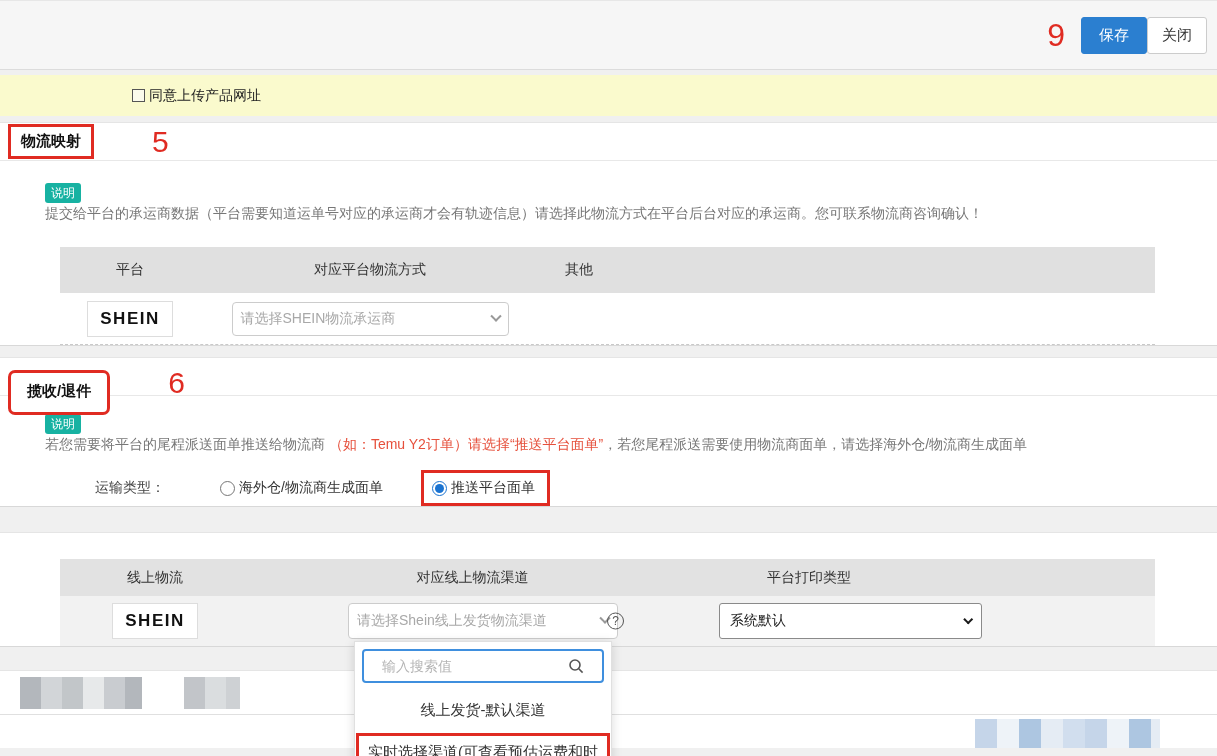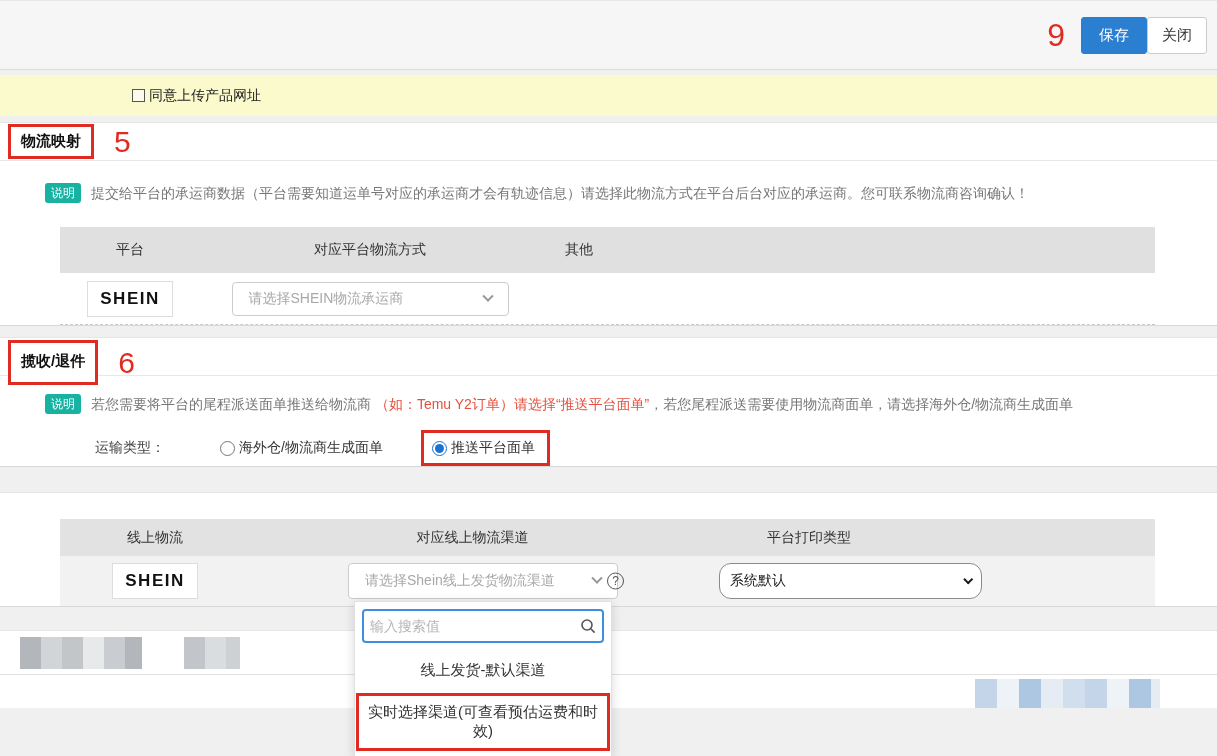--- a/index.html
+++ b/index.html
@@ -19,41 +19,41 @@
     font-size:15px; padding:8px 14px; cursor:pointer; font-family:inherit; }
   
   .notice { margin-top:5px; height:41px; background:#fafacd; display:flex; align-items:center;
     padding-left:12px; color:#999; font-size:14px; }
   .notice .hl { color:#ee1111; font-weight:bold; }
   .agree { display:flex; align-items:center; margin-left:120px; color:#222; cursor:pointer; }
   .cb { width:13px; height:13px; border:1px solid #555; background:#fbfbec; display:inline-block; margin-right:4px; }
   
   .card { background:#fff; border-top:1px solid #e5e5e5; border-bottom:1px solid #d8d8d8; position:relative; }
   .sec-header { height:38px; border-bottom:1px solid #e8e8e8; display:flex; align-items:center;
-    padding-left:8px; overflow:visible; }
+    padding-left:8px; overflow:visible;gap:38px; }
   .title-box { border:3px solid #e02b22; background:#fff; padding:5px 10px; font-weight:bold;
     font-size:15px; color:#111; position:relative; z-index:2; white-space:nowrap; }
-  .title-box.tall { padding:9px 10px 11px; top:6px; }
+  .title-box.tall { padding:9px 16px 11px; top:16px;border-radius:7px; }
   .sec-header .annot { margin-left:20px; font-size:30px; }
   .sec-header .annot.low { position:relative; top:6px; }
-  .note-row { display:flex; align-items:flex-start; padding:22px 0 0 45px; color:#777; font-size:14px; line-height:20px; }
+  .note-row { display:flex; align-items:flex-start; padding:22px 0 0 45px; color:#777; font-size:14px; line-height:20px;flex-direction:column; }
   .badge { background:#17b2a2; color:#fff; font-size:12px; padding:3px 6px; border-radius:3px;
     margin-right:10px; flex-shrink:0; line-height:14px; }
   .note-red { color:#e6503c; }
   
   .tbl { margin:24px 0 0 60px; width:1095px; }
   .thead { display:flex; align-items:center; background:#e0e0e0; height:46px; color:#333; }
   .t1-c1 { width:140px; text-align:center; }
   .t1-c2 { width:340px; text-align:center; }
   .t1-c3 { flex:1; padding-left:25px; }
   .trow1 { display:flex; align-items:center; height:52px; border-bottom:1px dashed #c9c9c9; }
   .shein { display:inline-block; background:#fff; border:1px solid #ddd; padding:7px 12px;
     font-weight:800; font-size:17px; letter-spacing:1.5px; color:#111; }
   .sel { height:34px; border:1px solid #ccc; border-radius:4px; background:#fff; display:flex;
-    align-items:center; justify-content:space-between; padding:0 16px; color:#a8a8a8; cursor:pointer; }
+    align-items:center; justify-content:space-between; padding:0 8px; color:#a8a8a8; cursor:pointer; }
   .sel .chev { width:8px; height:8px; border-right:2px solid #999; border-bottom:2px solid #999;
     transform:rotate(45deg) translate(-2px,-2px); }
   .sel-carrier { width:277px; margin:0 auto; }
   
   .radio-row { display:flex; align-items:center; margin:16px 0 0 95px; color:#444; }
   .radio-group { display:flex; align-items:center; margin-left:55px; color:#333; cursor:pointer; }
   .radio { width:15px; height:15px; border:1px solid #767676; border-radius:50%; display:inline-block;
     margin-right:4px; position:relative; background:#fff; flex-shrink:0; }
   .radio.on { border-color:#1a73d1; }
   .radio.on::after { content:""; position:absolute; left:2px; top:2px; width:9px; height:9px;
@@ -67,29 +67,29 @@
   .t2-c2 { width:445px; text-align:center; }
   .t2-c3 { flex:1; padding-left:72px; }
   .thead2 .t2-c3 { text-align:left; }
   .trow2 { display:flex; align-items:center; height:50px; background:#f2f2f2; }
   .trow2 .t2-c3 { padding-left:24px; }
   .sel-wrap { position:relative; width:249px; margin:0 auto; }
   .sel-channel { width:270px; height:36px; }
   .help { position:absolute; left:calc(100% + 10px); top:50%; transform:translateY(-50%);
     width:17px; height:17px; border:1px solid #555; border-radius:50%; color:#555; font-size:12px;
     line-height:15px; text-align:center; cursor:pointer; background:transparent; }
-  .sel-native { width:263px; height:36px; border:1px solid #8a8a8a; border-radius:12px; background:#fff;
+  .sel-native { width:263px; height:36px; border:1px solid #8a8a8a; border-radius:3px; background:#fff;
     display:flex; align-items:center; justify-content:space-between; padding:0 10px; color:#222; cursor:pointer; }
   .sel-native .chev { width:7px; height:7px; border-right:2px solid #1a1a1a; border-bottom:2px solid #1a1a1a;
     transform:rotate(45deg) translate(-1px,-2px); }
   
   .panel { position:absolute; top:calc(100% + 2px); left:6px; width:258px; background:#fff;
     border:1px solid #e0e0e0; box-shadow:0 2px 10px rgba(0,0,0,.15); z-index:20; padding-bottom:3px; }
   .search-box { margin:7px; height:34px; border:2px solid #3f8fde; border-radius:4px; display:flex;
-    align-items:center; padding:0 6px; }
+    align-items:center; padding:0 18px; }
   .search-box input { flex:1; border:none; outline:none; font-size:14px; color:#333; background:transparent;
     font-family:inherit; }
   .search-box input::placeholder { color:#b5b5b5; }
   .opt { font-size:15px; color:#333; padding:11px 28px 7px; cursor:pointer; }
   .opt-red { border:3px solid #e02b22; margin:6px 1px 2px; padding:7px 6px; font-size:15px; color:#333; cursor:pointer; }
   
   .bottom-bar { margin-top:23px; height:45px; background:#fff; border-top:1px solid #e5e5e5;
     border-bottom:1px solid #e0e0e0; display:flex; align-items:center; padding-left:20px; }
   .bottom-strip { height:33px; background:#fff; position:relative; }
   .mosaic { background-image:

